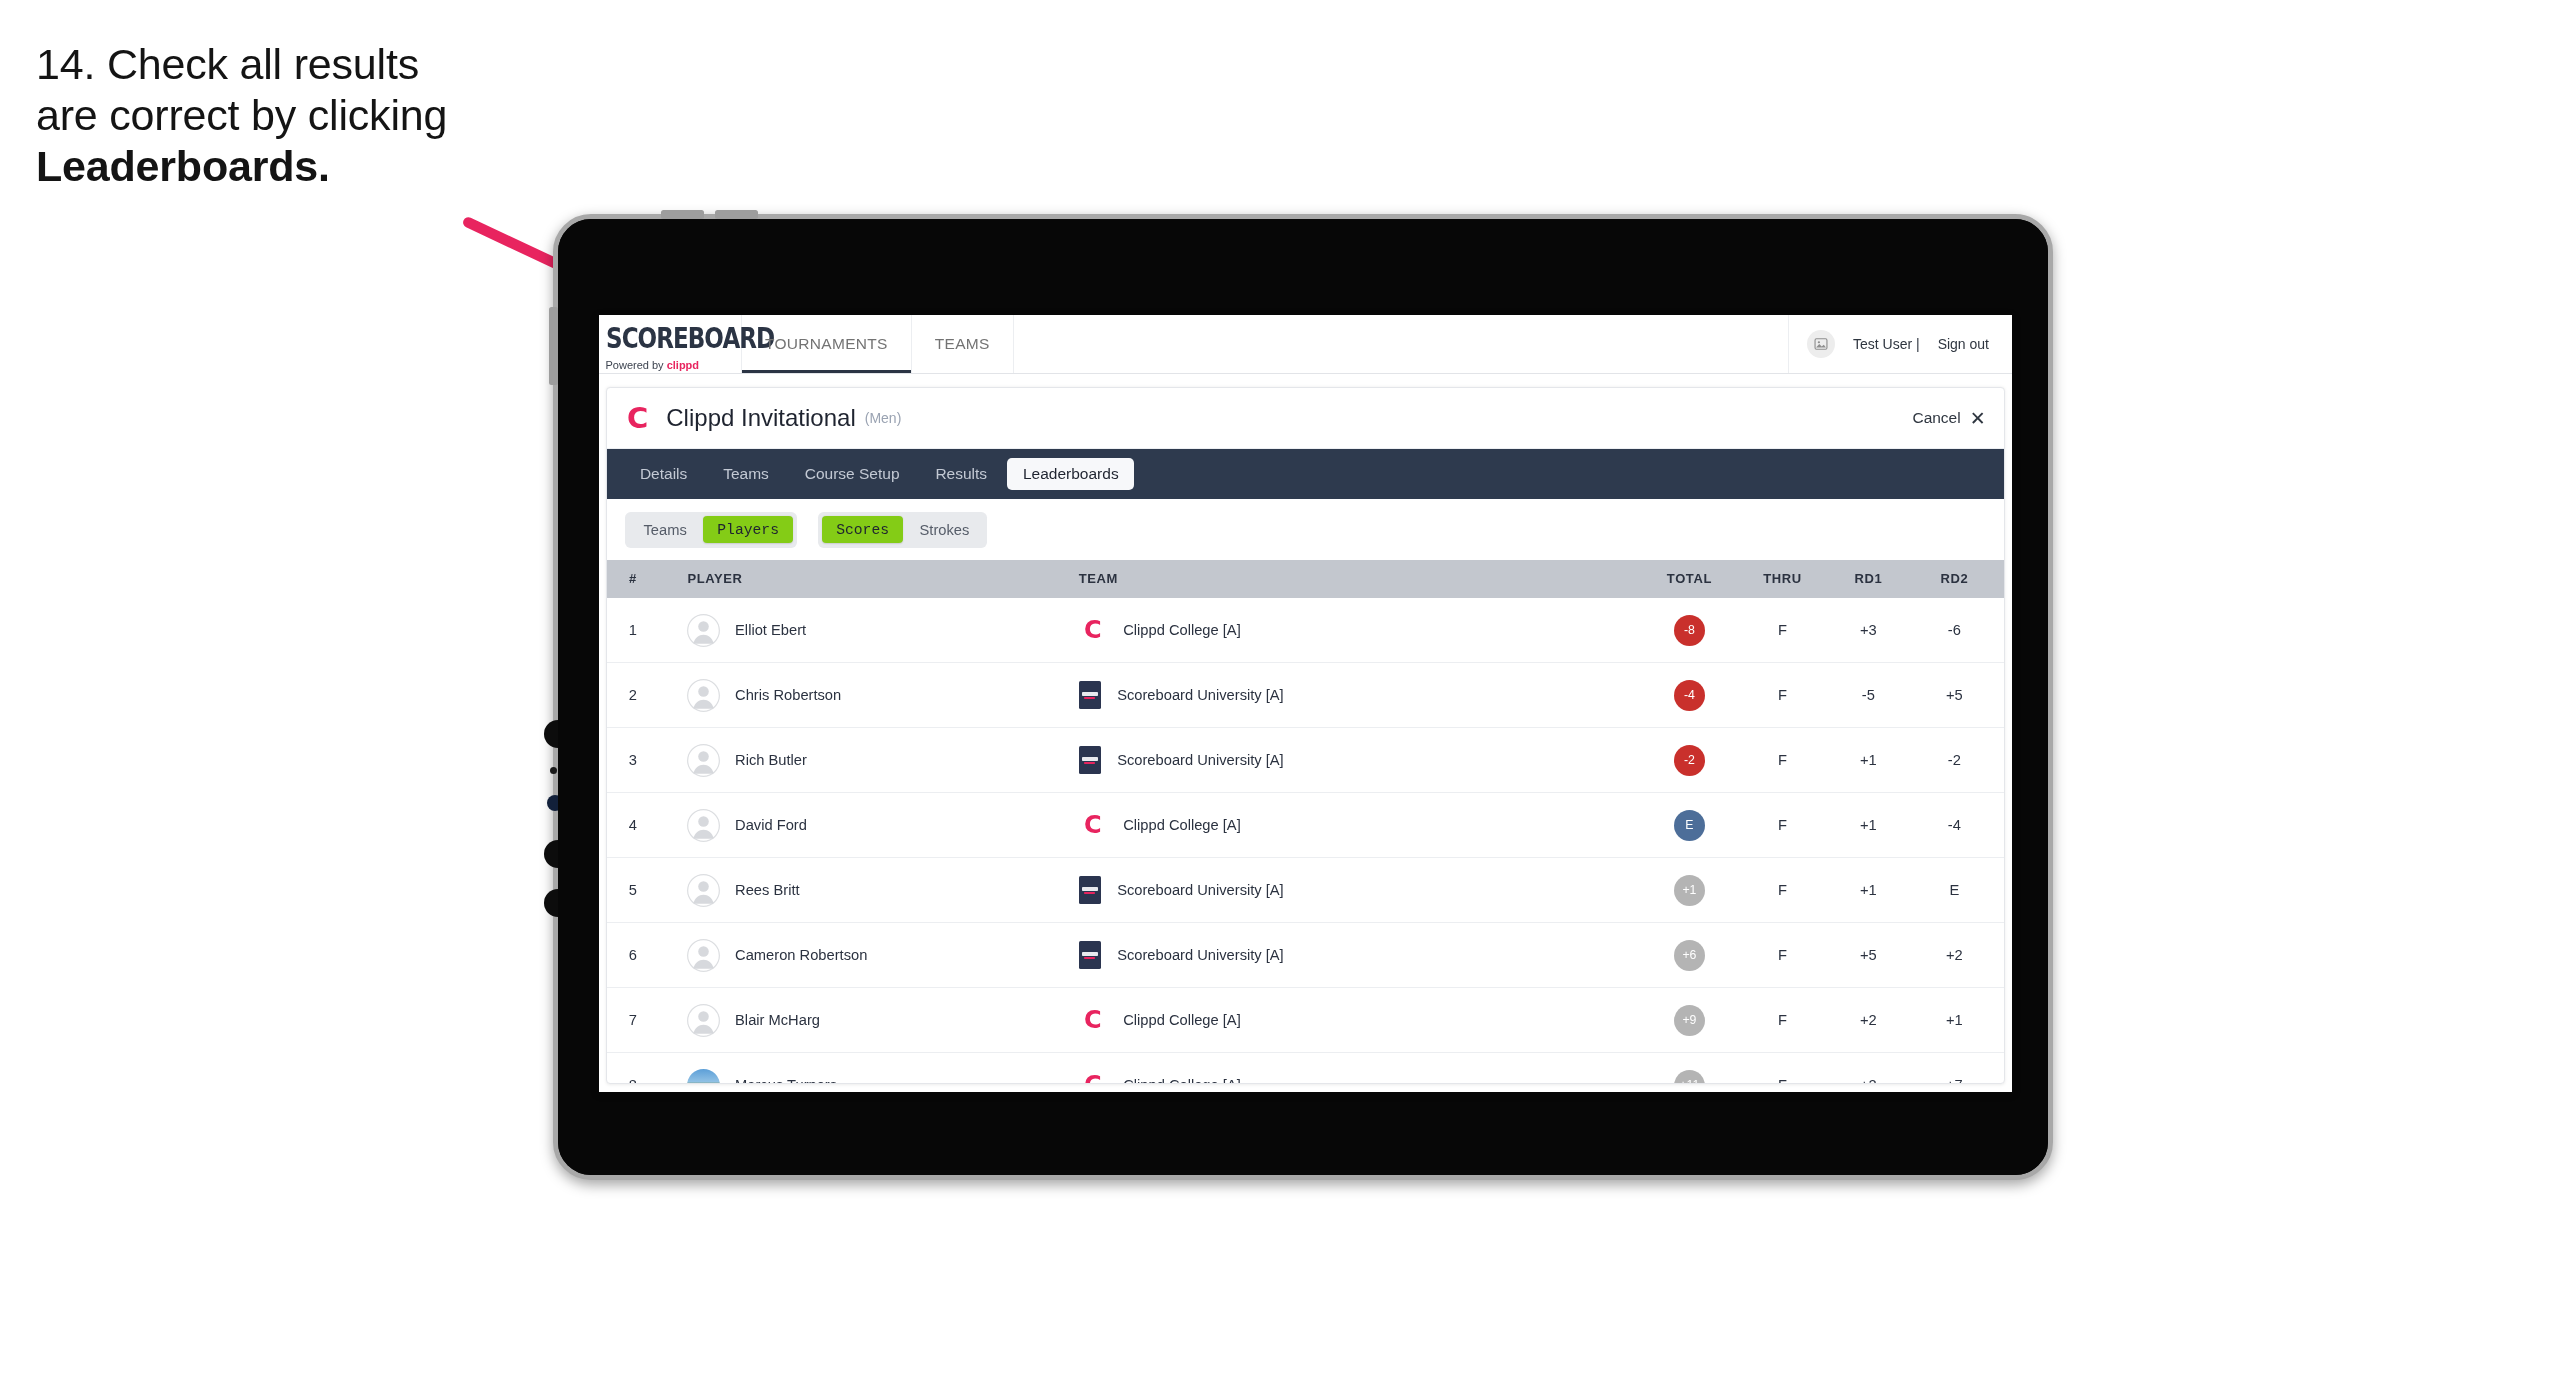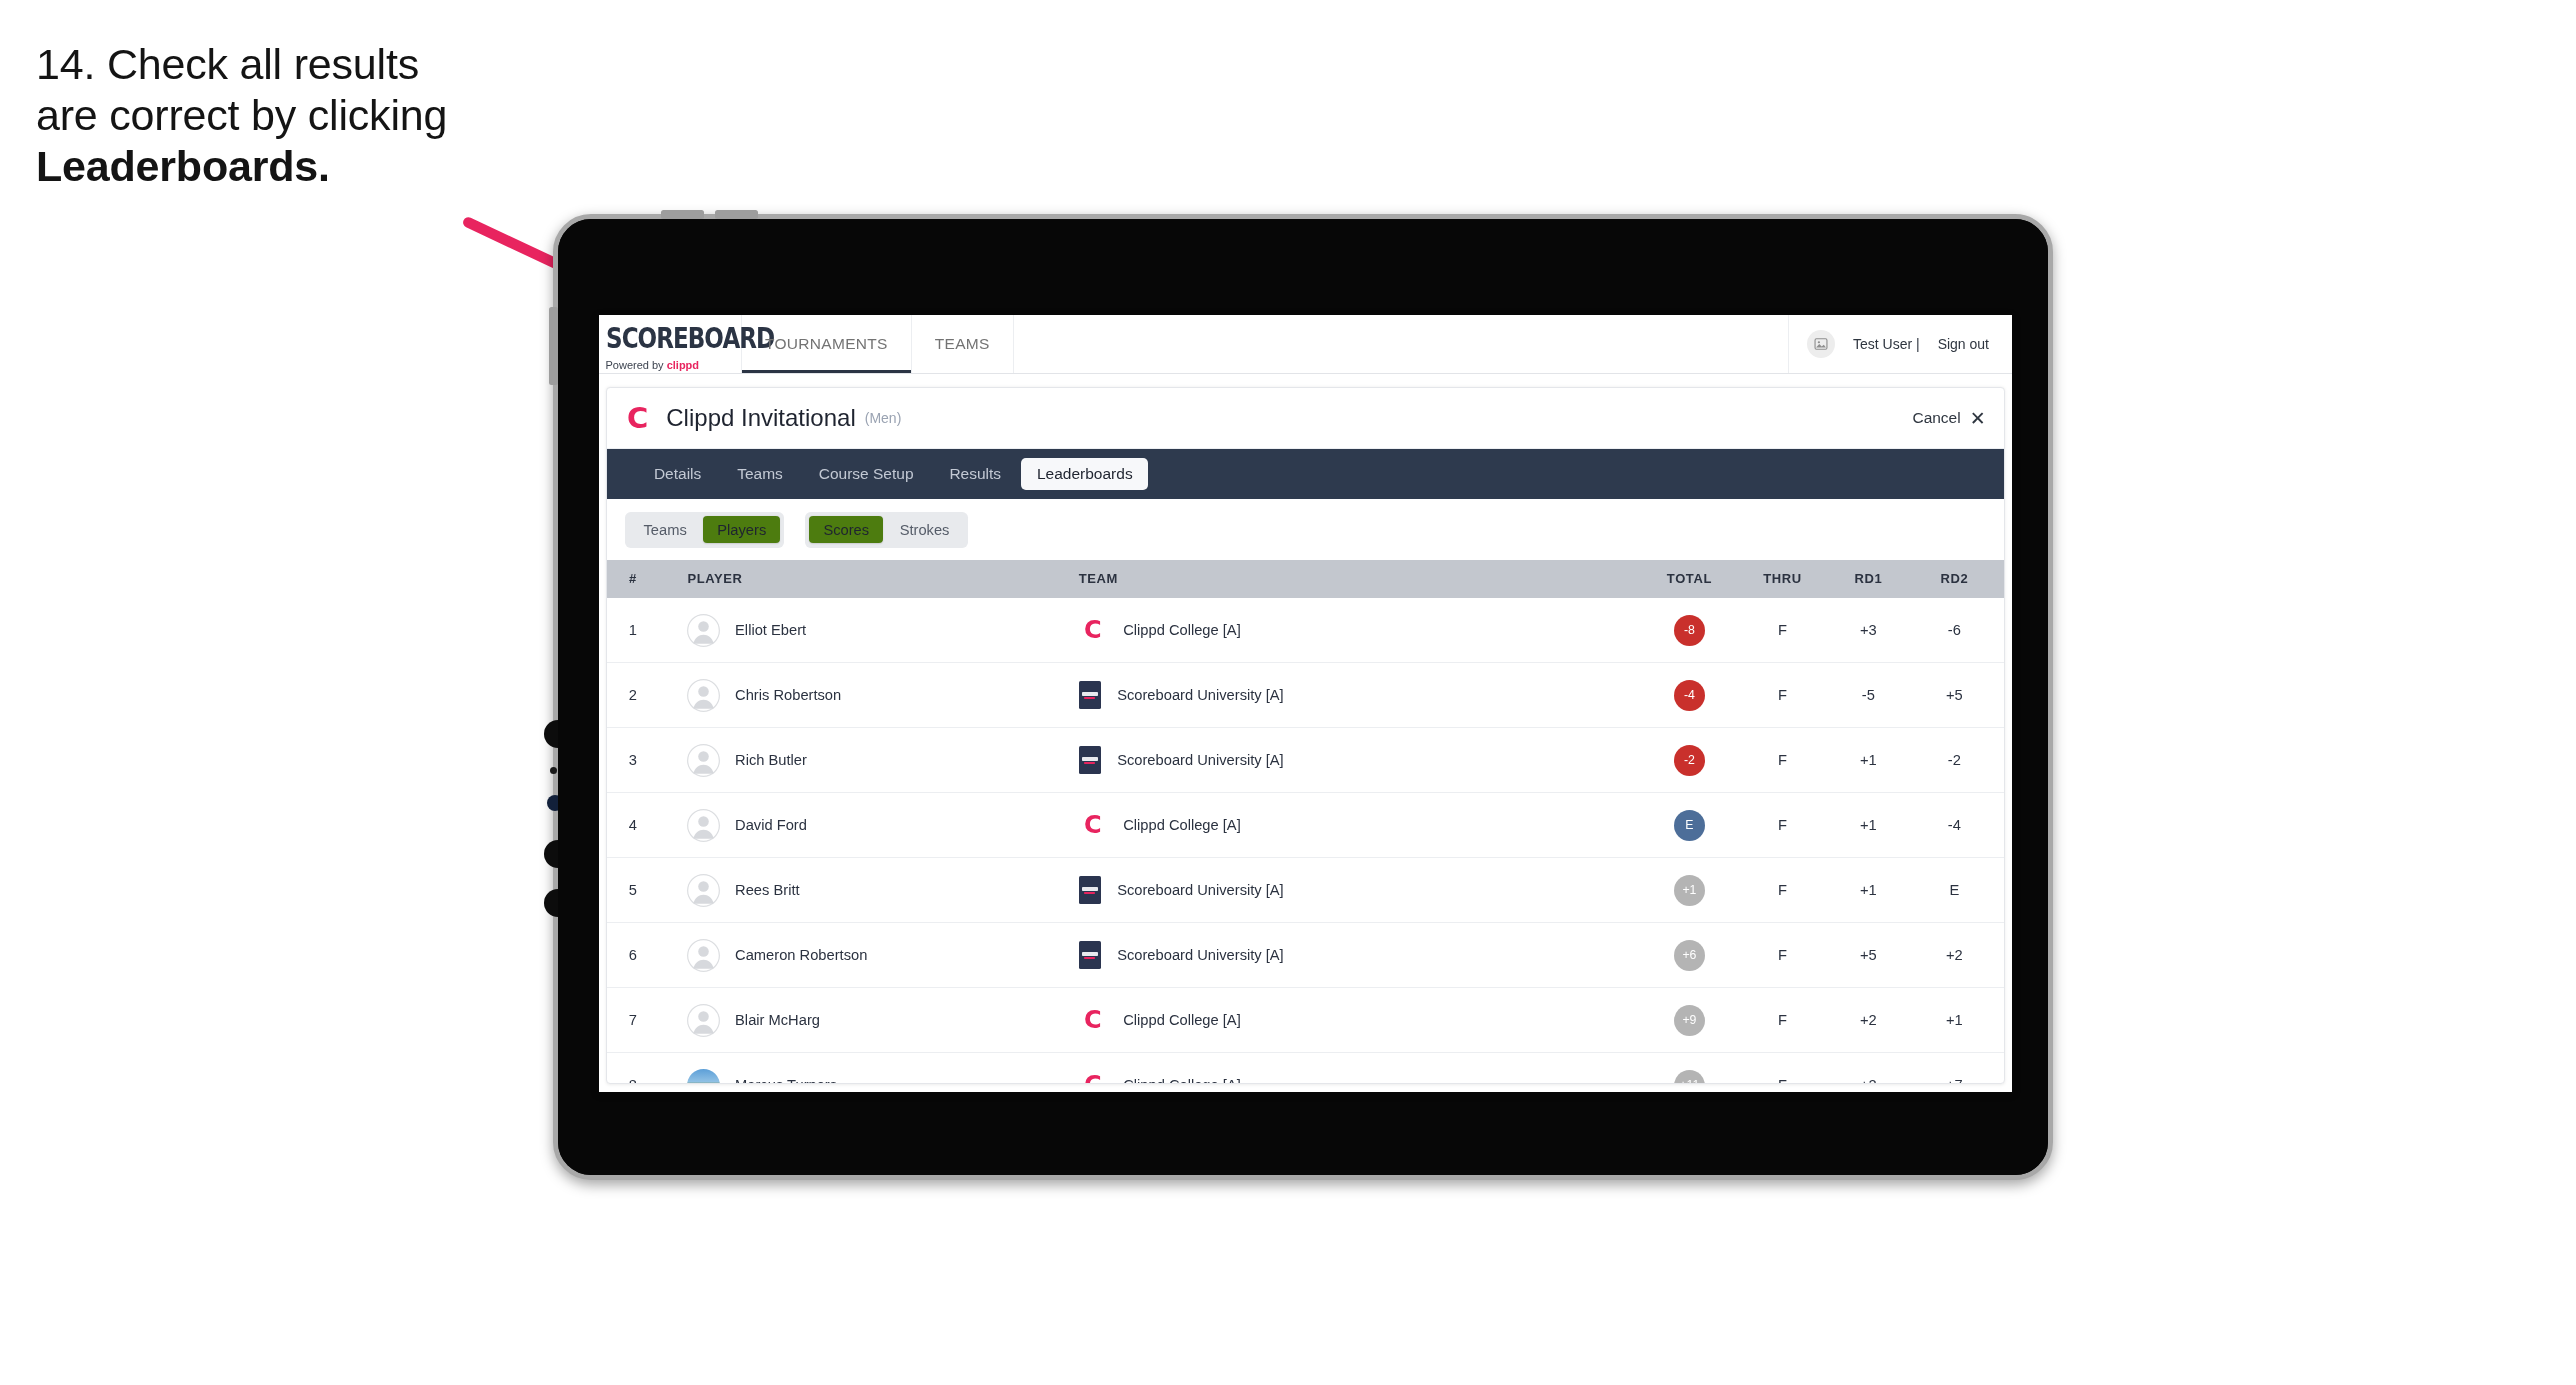--- a/index.html
+++ b/index.html
@@ -174,21 +174,21 @@
     font-size: 15.5px; color: #2f3640;
     cursor: pointer;
   }
   .x-glyph { font-size: 19px; line-height: 1; }
 
   
   .tabbar {
     background: #2e3a4e;
     height: 50px;
     display: flex; align-items: center;
-    padding: 0 31px;
+    padding: 0 17px;
     gap: 4.9px;
   }
   .tab {
     font-size: 15.5px;
     color: #c3c9d4;
     padding: 7.4px 15.5px;
     border-radius: 4.9px;
     cursor: pointer;
     white-space: nowrap;
   }
@@ -213,23 +213,24 @@
   }
   .toggle-btn {
     font-size: 14.7px;
     color: #555c68;
     padding: 5.7px 14px;
     border-radius: 4.1px;
     cursor: pointer;
     white-space: nowrap;
   }
   .toggle-btn.on {
-    background: #4d7c0f;
+    background: #84cc16;
     color: #1f2430;
     box-shadow: 0 0.8px 1.6px rgba(0,0,0,0.13);
+    font-family: Liberation Mono, monospace;
   }
 
   
   .lb-table { width: 100%; border-collapse: collapse; table-layout: fixed; }
   .lb-table thead th {
     background: #c3c7ce;
     color: #2b3240;
     font-size: 13px;
     font-weight: bold;
     letter-spacing: 0.6px;

